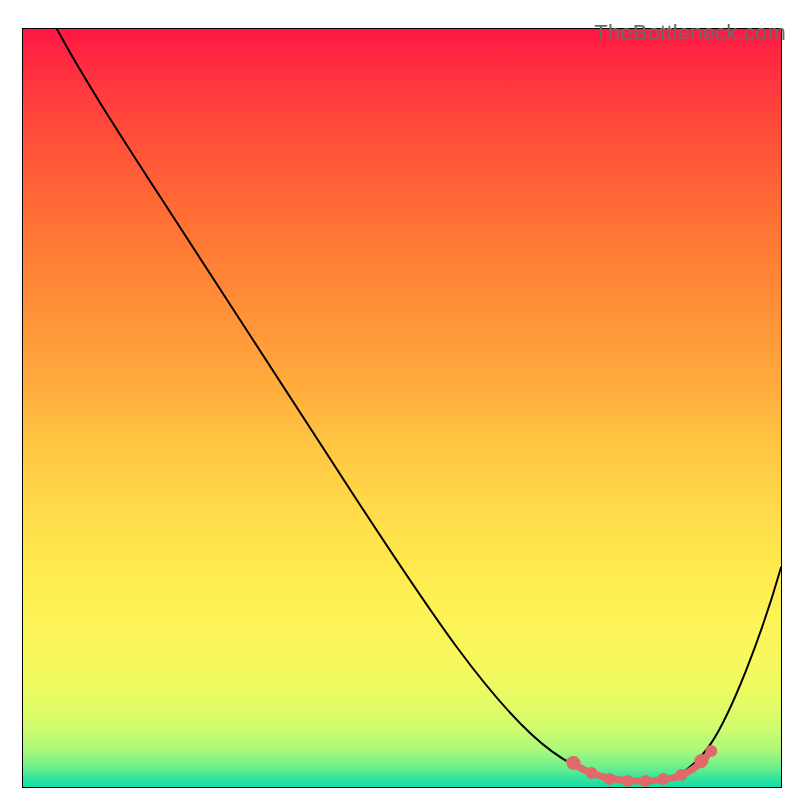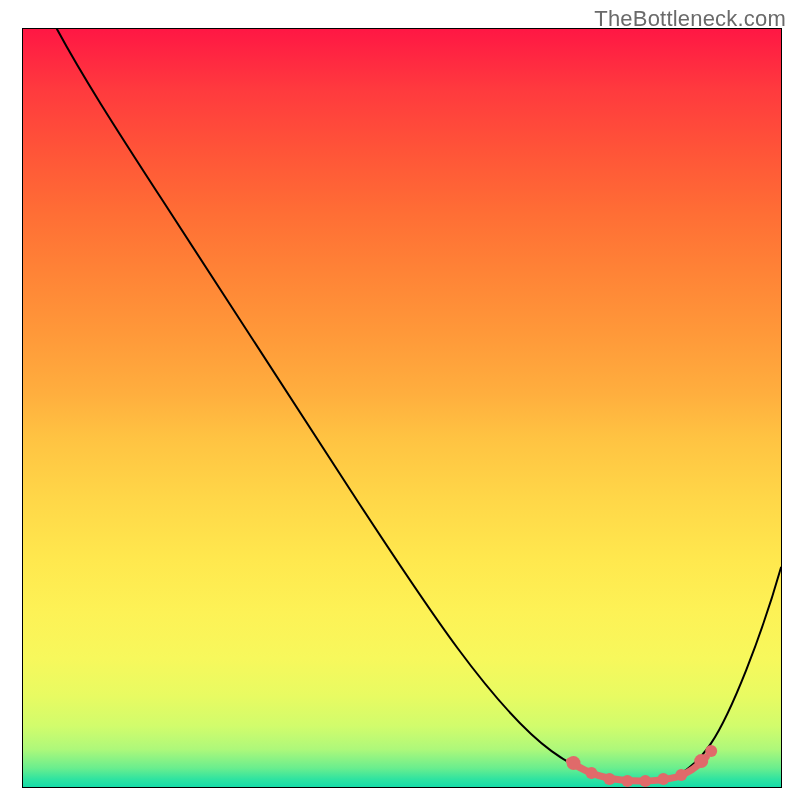--- a/index.html
+++ b/index.html
@@ -5,21 +5,21 @@
   * { margin: 0; padding: 0; box-sizing: border-box; }
   body {
     width: 800px;
     height: 800px;
     font-family: Arial, sans-serif;
     position: relative;
     background: #fff;
   }
   .watermark {
     position: absolute;
-    top: 6px;
+    top: 20px;
     right: 14px;
     font-size: 22px;
     color: #6a6a6a;
     font-family: Arial, sans-serif;
     letter-spacing: 0.2px;
     z-index: 10;
   }
   .plot-area {
     position: absolute;
     left: 22px;

